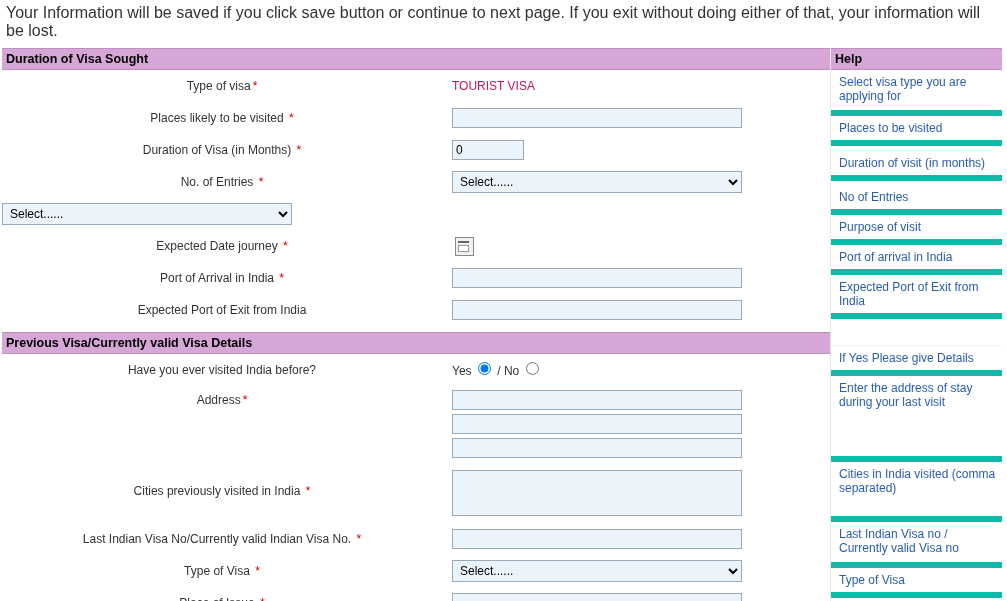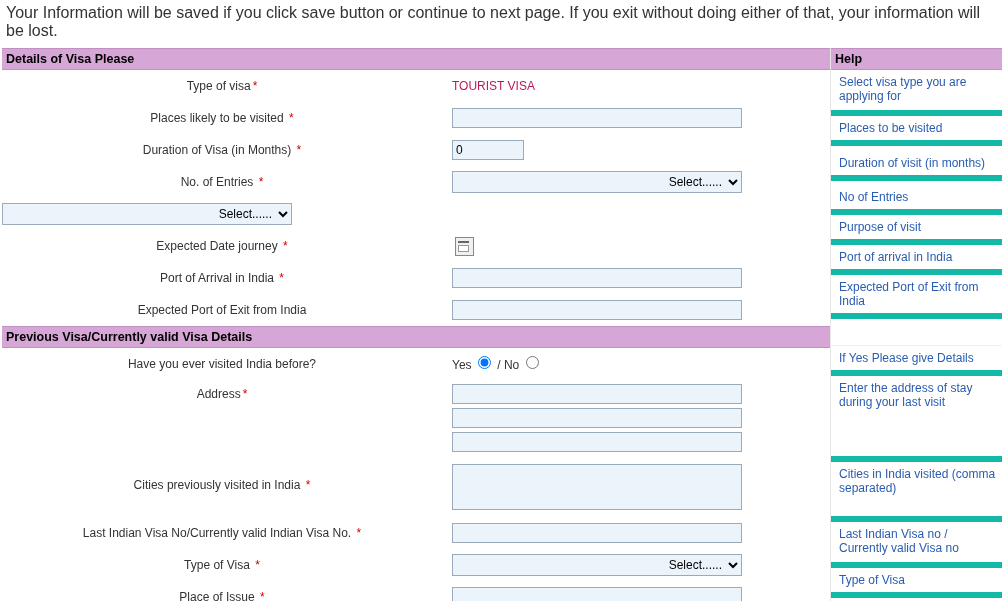--- a/index.html
+++ b/index.html
@@ -60,21 +60,21 @@
     background: #ecf4fb;
     border: 1px solid #9ab;
     font-family: Verdana, Arial, sans-serif;
     font-size: 12px;
     padding: 2px 3px;
     box-sizing: border-box;
   }
   .txt-med { width: 290px; }
   .txt-sm  { width: 72px; }
   .txt-date{ width: 158px; }
-  .sel-med { width: 290px; height: 22px; text-align: right; }
+  .sel-med { width: 290px; height: 22px; }
   .txta-med{ width: 290px; height: 46px; resize: none; }
   .cal-btn {
     display: inline-block;
     width: 17px;
     height: 17px;
     border: 1px solid #888;
     background: #f0f0f0;
     vertical-align: middle;
     margin-left: 3px;
     position: relative;
@@ -108,21 +108,21 @@
   .stack-inputs input { display:block; margin-bottom:4px; }
 </style>
 </head>
 <body>
 
 <div class="save-notice">Your Information will be saved if you click save button or continue to next page. If you exit without doing either of that, your information will be lost.</div>
 
 <div class="columns">
   <div class="main">
 
-    <div class="section-header">Details of Visa Please</div>
+    <div class="section-header">Duration of Visa Sought</div>
 
     <div class="row">
       <div class="lbl"><span>Type of visa</span><span class="req">*</span></div>
       <div class="fld"><span class="static-val">TOURIST VISA</span></div>
     </div>
 
     <div class="row">
       <div class="lbl"><span>Places likely to be visited</span> <span class="req">*</span></div>
       <div class="fld"><input type="text" class="txt txt-med" style=""></div>
     </div>
@@ -151,21 +151,21 @@
     <div class="row">
       <div class="lbl"><span>Port of Arrival in India</span> <span class="req">*</span></div>
       <div class="fld"><input type="text" class="txt txt-med" style=""></div>
     </div>
 
     <div class="row">
       <div class="lbl"><span>Expected Port of Exit from India</span></div>
       <div class="fld"><input type="text" class="txt txt-med" style=""></div>
     </div>
 
-    <div class="section-header" style="">Previous Visa/Currently valid Visa Details</div>
+    <div class="section-header" style="margin-top:6px">Previous Visa/Currently valid Visa Details</div>
 
     <div class="row">
       <div class="lbl"><span>Have you ever visited India before?</span></div>
       <div class="fld">
         <span>Yes</span>
         <input type="radio" name="vb" class="radio-gap" checked="" style="">
         <span> / </span>
         <span>No</span>
         <input type="radio" name="vb" class="radio-gap" style="">
       </div>

